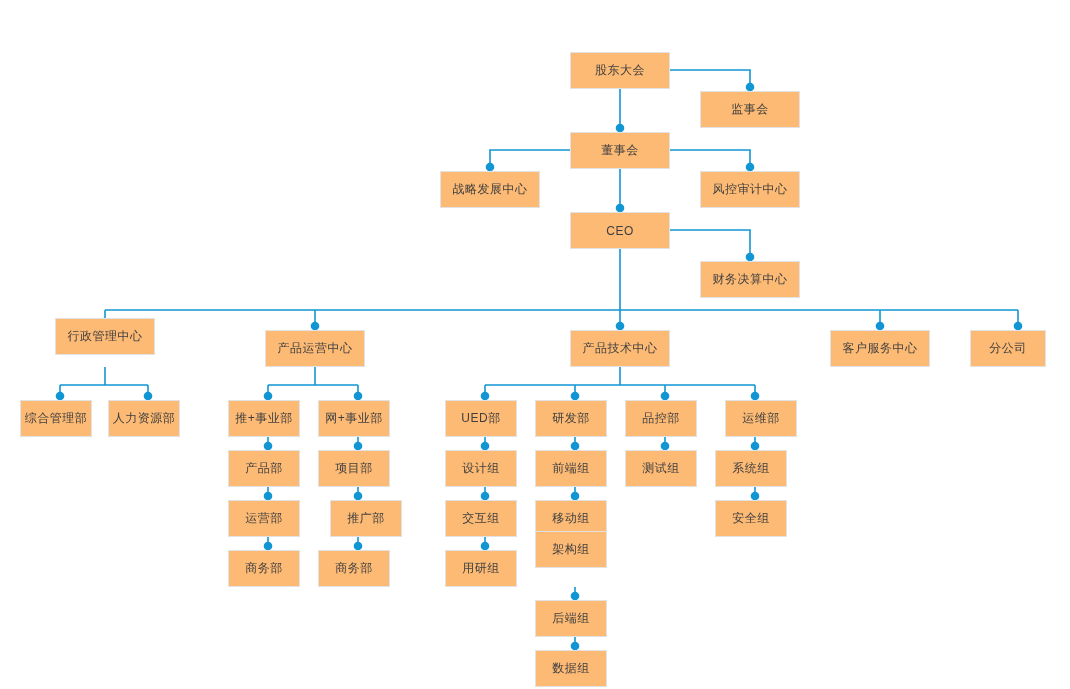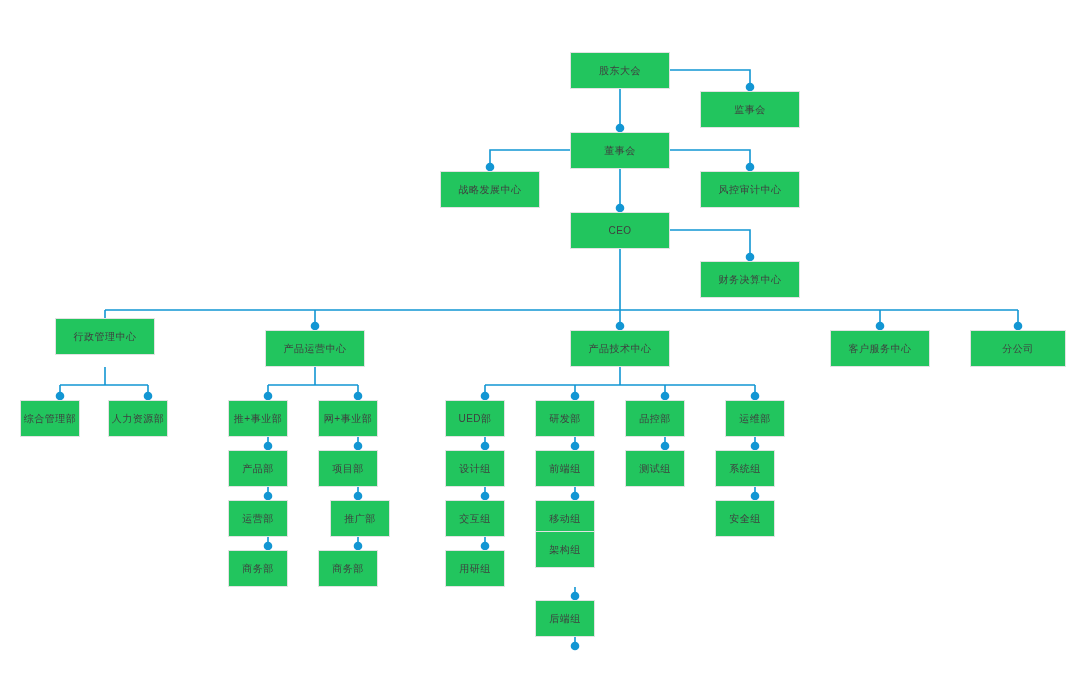--- a/index.html
+++ b/index.html
@@ -32,33 +32,33 @@
     stroke-width: 1.6;
     fill: none;
   }
   .connectors circle {
     fill: var(--connector);
     stroke: none;
   }
   .node {
     position: absolute;
     height: 37px;
-    background: #22c55e;
+    background: #fdba74;
     border: 1px solid var(--node-border);
     color: var(--node-text);
-    font-size: 10px;
+    font-size: 12px;
     display: flex;
     align-items: center;
     justify-content: center;
     white-space: nowrap;
     letter-spacing: 0.5px;
   }
   .node.w100 { width: 100px; }
-  .node.w96  { width: 96px; }
-  .node.w80  { width: 60px; }
+  .node.w96  { width: 76px; }
+  .node.w80  { width: 72px; }
 </style>
 </head>
 <body>
 
 <div class="canvas">
 
   <svg class="connectors" width="1070" height="689" viewBox="0 0 1070 689">
     <path d="
       M620 88 V128
       M670 70 H750 V87
@@ -149,20 +149,21 @@
   <div class="node w80" style="left:445px;top:400px">UED部</div>
   <div class="node w80" style="left:445px;top:450px">设计组</div>
   <div class="node w80" style="left:445px;top:500px">交互组</div>
   <div class="node w80" style="left:445px;top:550px">用研组</div>
 
   <div class="node w80" style="left:535px;top:400px">研发部</div>
   <div class="node w80" style="left:535px;top:450px">前端组</div>
   <div class="node w80" style="left:535px;top:500px">移动组</div>
   <div class="node w80" style="left:535px;top:531px">架构组</div>
   <div class="node w80" style="left:535px;top:600px">后端组</div>
+  <div class="node w80" style="left:535px;top:650px">数据组</div>
 
   <div class="node w80" style="left:625px;top:400px">品控部</div>
   <div class="node w80" style="left:625px;top:450px">测试组</div>
 
   <div class="node w80" style="left:725px;top:400px">运维部</div>
   <div class="node w80" style="left:715px;top:450px">系统组</div>
   <div class="node w80" style="left:715px;top:500px">安全组</div>
 
 </div>
 

